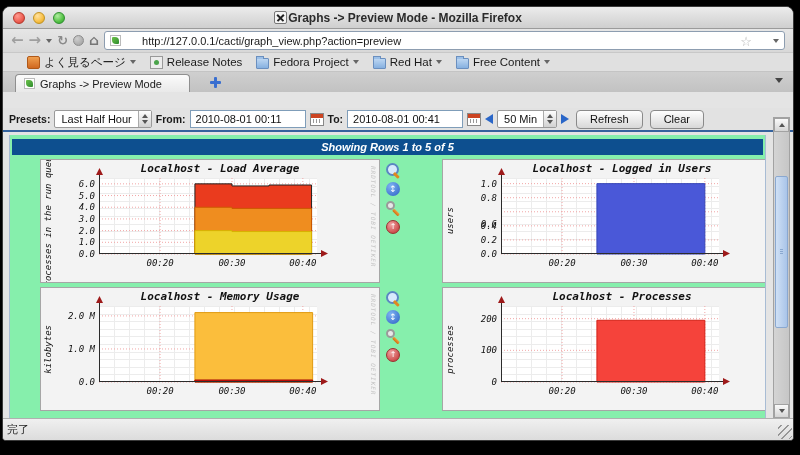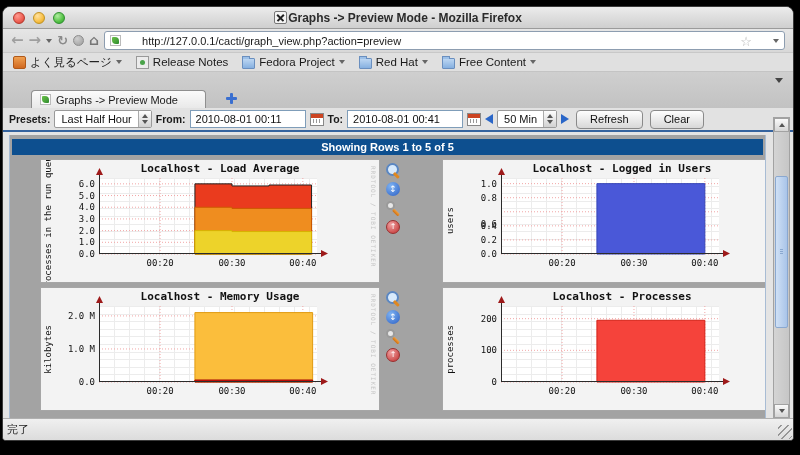--- a/index.html
+++ b/index.html
@@ -47,67 +47,67 @@
                display:flex; align-items:center; gap:3px; padding:0 6px; }
   .google-logo { width:11px; height:11px; border-radius:2px; flex:0 0 auto;
                  background:linear-gradient(135deg,#4285f4 25%,#ea4335 25% 50%,#fbbc05 50% 75%,#34a853 75%); }
   .search-placeholder { flex:1; font-size:11px; color:#aaa; }
   .mini-mag { width:8px; height:8px; border:1.5px solid #9aa2ad; border-radius:50%; position:relative; flex:0 0 auto;}
   .mini-mag::after { content:""; position:absolute; width:4px; height:1.5px; background:#9aa2ad;
                      right:-3px; bottom:-1px; transform:rotate(45deg); }
 
   
   .bookmarksbar { height:19px; background:#e0e0e0; border-bottom:1px solid #c4c4c4;
-                  display:flex; align-items:center; gap:14px; padding:0 10px; }
+                  display:flex; align-items:center; gap:14px; padding:0 24px; }
   .bm-item { display:flex; align-items:center; gap:4px; font-size:11.5px; color:#1a1a1a; }
   .bmi { width:13px; height:11px; position:relative; flex:0 0 auto; }
   .bmi-folder { background:linear-gradient(#bcd6f2,#86b0e0); border:1px solid #6a8fbf; border-radius:1px; margin-top:2px;}
   .bmi-folder::before { content:""; position:absolute; left:-1px; top:-3px; width:6px; height:2px;
                         background:#9cc0e8; border:1px solid #6a8fbf; border-bottom:none; }
   .bmi-frequent { background:linear-gradient(#f0a050,#d06820); border:1px solid #b05818; border-radius:2px; height:13px; margin-top:0;}
   .bmi-page { background:#ececec; border:1px solid #999; height:13px; }
   .bmi-page::after { content:""; position:absolute; left:3px; top:3px; width:5px; height:5px; background:#4aa34a; border-radius:50%; }
 
   
-  .tabbar { height:36px; background:linear-gradient(#cfcfcf,#c2c2c2); display:flex; align-items:flex-end; padding:0 28px; position:relative; }
+  .tabbar { height:20px; background:linear-gradient(#cfcfcf,#c2c2c2); display:flex; align-items:flex-end; padding:0 12px; position:relative; }
   .tab { height:18px; min-width:175px; background:linear-gradient(#fbfbfb,#e9e9e9); border:1px solid #8f8f8f;
          border-bottom:none; border-radius:4px 4px 0 0; display:flex; align-items:center; gap:5px;
          padding:0 8px; font-size:11px; color:#1a1a1a; }
   .newtab { margin:0 0 3px 18px; width:14px; height:14px; position:relative; }
   .newtab::before,.newtab::after { content:""; position:absolute; background:#3a6fd0; border-radius:1px;}
   .newtab::before { left:6px; top:2px; width:3px; height:11px; }
   .newtab::after  { left:2px; top:6px; width:11px; height:3px; }
   .tab-overflow { position:absolute; right:10px; top:6px; width:0; height:0;
                   border-left:4px solid transparent; border-right:4px solid transparent; border-top:5px solid #444; }
 
   
   .filterbar { height:24px; background:#e2e2e2; border-bottom:2px solid #35639e;
-               display:flex; align-items:center; gap:4px; padding:0 6px; }
+               display:flex; align-items:center; gap:4px; padding:0 6px;margin-top:16px; }
   .flabel { font-size:10.5px; font-weight:bold; color:#1a1a1a; white-space:nowrap; }
   .fselect { height:18px; background:#fff; border:1px solid #9a9a9a; border-radius:2px;
              display:flex; align-items:center; font-size:11px; color:#111; }
   .fselect .val { padding:0 6px; white-space:nowrap; }
   .stepper { width:13px; height:16px; border-left:1px solid #aaa; background:linear-gradient(#fdfdfd,#d2d2d2);
              display:flex; flex-direction:column; align-items:center; justify-content:center; gap:2px; }
   .up-tri { width:0;height:0;border-left:3px solid transparent;border-right:3px solid transparent;border-bottom:4px solid #555;}
   .down-tri { width:0;height:0;border-left:3px solid transparent;border-right:3px solid transparent;border-top:4px solid #555;}
   .finput { height:18px; background:#fff; border:1px solid #7f9db9; font-size:11px; color:#111;
             display:flex; align-items:center; padding:0 5px; white-space:nowrap; }
   .cal { width:14px; height:13px; background:#fff; border:1px solid #888; position:relative; flex:0 0 auto;}
   .cal::before { content:""; position:absolute; left:0; right:0; top:0; height:4px; background:#cc4422; }
   .cal::after { content:""; position:absolute; left:2px; bottom:2px; width:8px; height:4px;
                 background:repeating-linear-gradient(to right,#999 0 1px,transparent 1px 3px); }
   .tri-left { width:0;height:0;border-top:5px solid transparent;border-bottom:5px solid transparent;border-right:8px solid #2a66c8;}
   .tri-right{ width:0;height:0;border-top:5px solid transparent;border-bottom:5px solid transparent;border-left:8px solid #2a66c8;}
   .fbtn { height:19px; padding:0 13px; background:linear-gradient(#fefefe,#d8d8d8); border:1px solid #8a8a8a;
           border-radius:4px; font-size:11px; color:#111; display:flex; align-items:center; margin-left:3px;}
 
   
-  .content { position:absolute; left:6px; top:128px; width:757px; height:284px; background:#a3a3a3;
-             border:1px solid #a8bcd4; border-top:none; overflow:hidden; }
+  .content { position:absolute; left:6px; top:128px; width:757px; height:284px; background:#86efac;
+             border:1px solid #a8bcd4; border-top:none; overflow:hidden;font-style:italic; }
   .banner { margin:4px 2px 0; height:16px; line-height:16px; text-align:center; background:#0d4f8f;
             color:#fff; font-size:11px; font-weight:bold; }
   .graph-grid { display:grid; grid-template-columns:1fr 1fr; row-gap:4px; padding-top:4px; }
   .graph-cell { display:flex; align-items:flex-start; padding-left:30px; }
   .graph-cell:nth-child(even){ padding-left:42px; }
   .g-panel { position:relative; width:340px; height:124px; background:#f3f3f3; border:1px solid #a6a6a6; overflow:hidden;
              font-family:"DejaVu Sans Mono",monospace; }
   .g-title { position:absolute; left:30px; right:10px; top:2px; text-align:center; font-size:11px; font-weight:bold; color:#111; }
   .g-ylabel { position:absolute; left:1px; top:0; bottom:0; width:11px; display:flex; align-items:center; justify-content:center; }
   .g-ylabel span { writing-mode:vertical-rl; transform:rotate(180deg); font-size:9px; color:#111; white-space:nowrap; }

